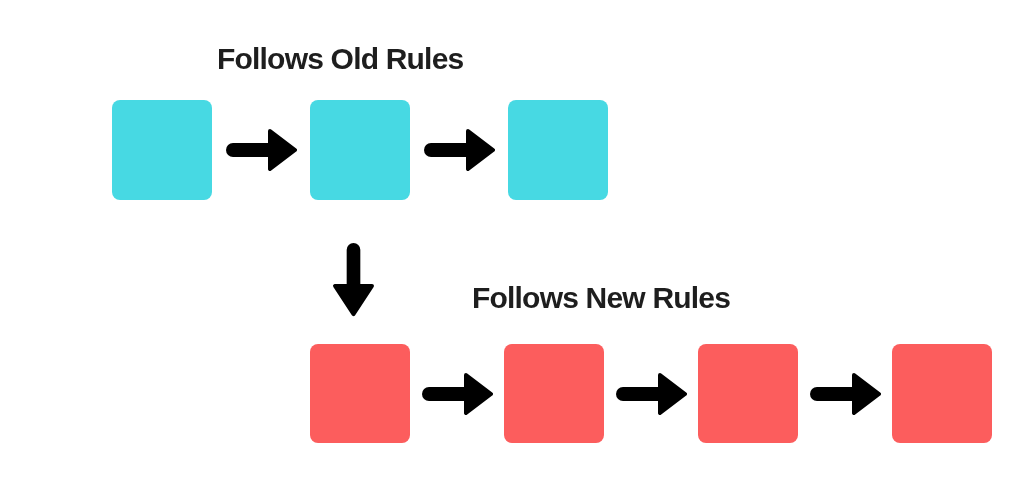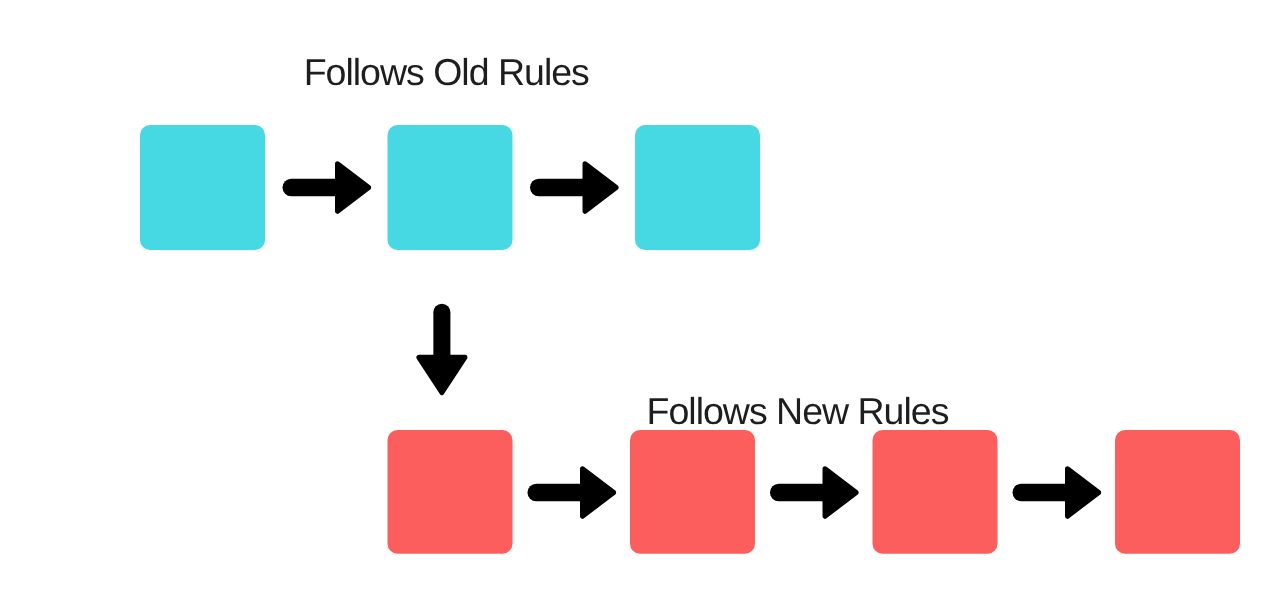--- a/index.html
+++ b/index.html
@@ -10,30 +10,30 @@
   }
   .canvas {
     position: relative;
     width: 1023px;
     height: 478px;
     background: #ffffff;
     overflow: hidden;
   }
   .diagram-title {
     position: absolute;
-    font-weight: normal;
+    font-weight: bold;
     font-size: 30px;
     line-height: 30px;
     letter-spacing: -0.8px;
     color: var(--title, #1E1E1E);
-    text-align: center;
+    text-align: left;
     white-space: nowrap;
   }
   #old-title { left: 217px; top: 44px; width: 280px; }
-  #new-title { left: 498px; top: 283px; width: 280px; margin-top: 32px; }
+  #new-title { left: 472px; top: 283px; width: 280px; }
 
   .square-row {
     position: absolute;
     display: flex;
     align-items: center;
   }
   #old-row { left: 112px; top: 100px; gap: 13px; }
   #new-row { left: 310px; top: 344px; gap: 11px; }
 
   .node-square {

